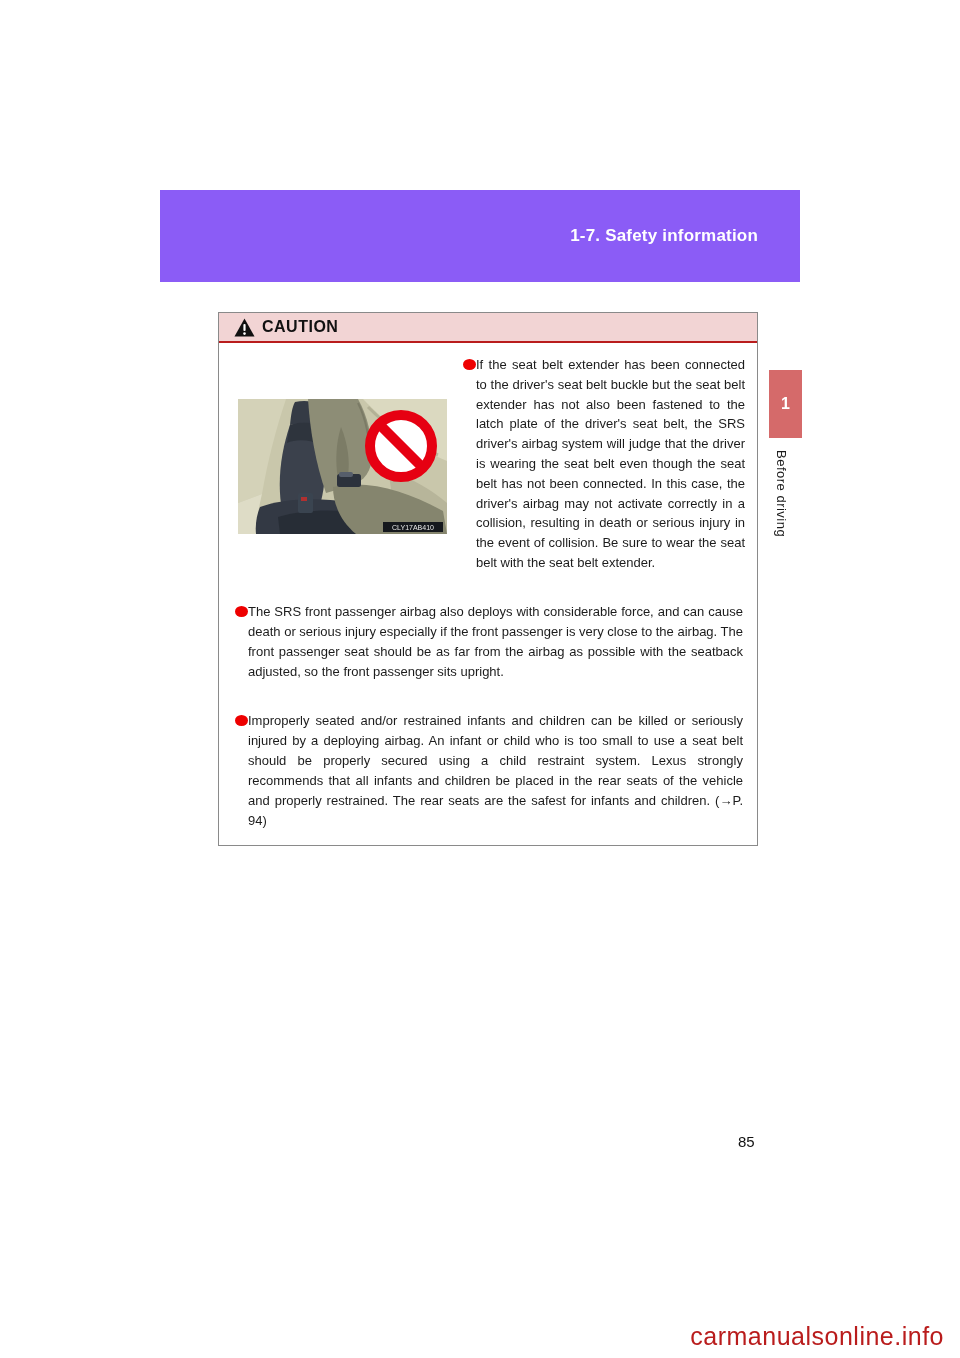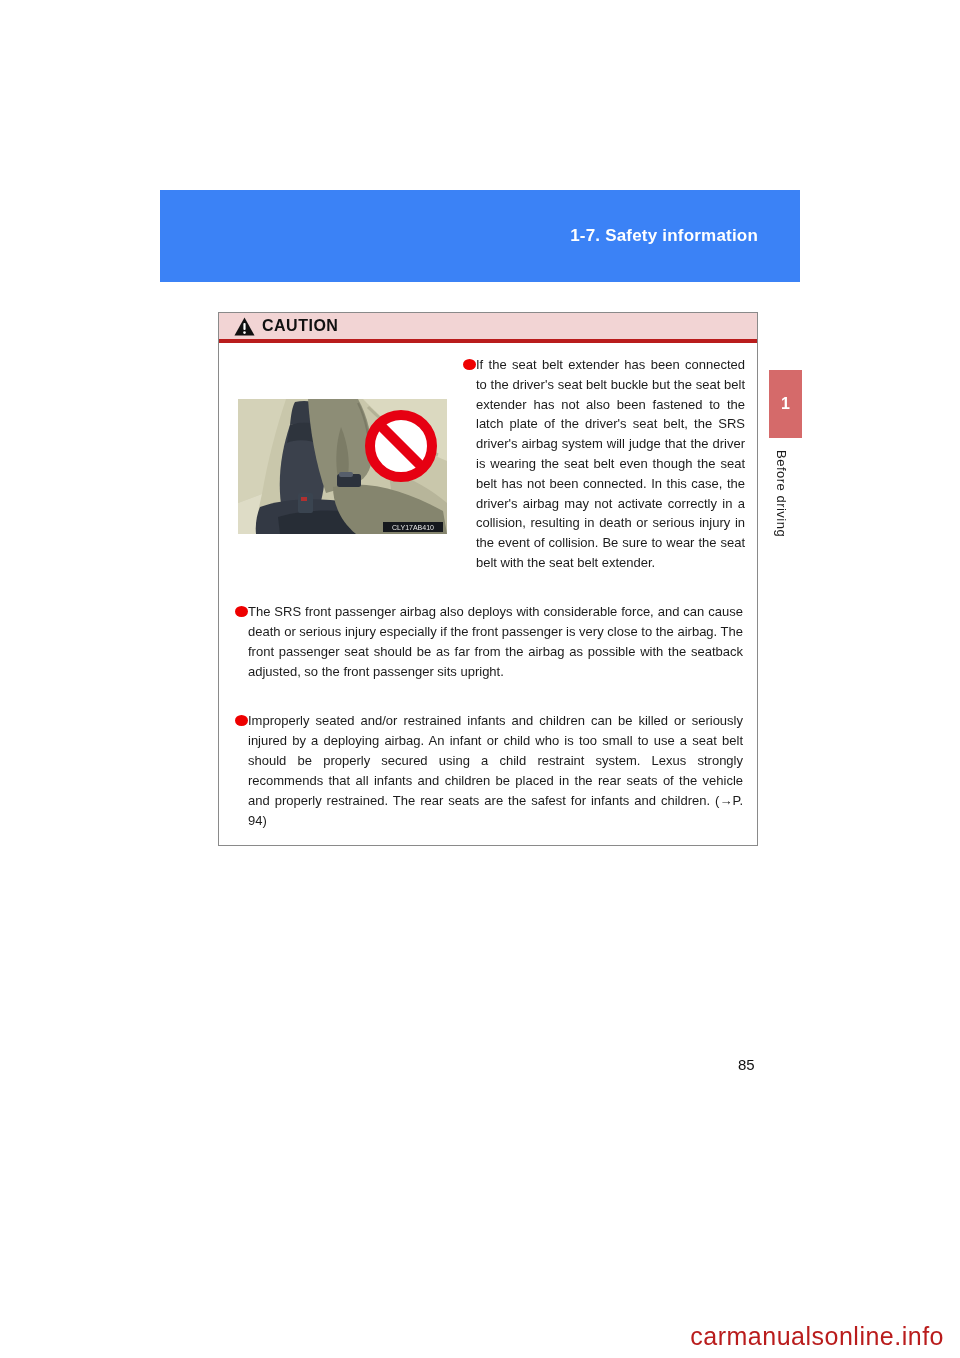--- a/index.html
+++ b/index.html
@@ -10,21 +10,21 @@
     font-family: "Liberation Sans", sans-serif;
     color: #1c1c1c;
     overflow: hidden;
   }
 
   
   .section-band {
     position: absolute;
     left: 160px; top: 190px;
     width: 640px; height: 92px;
-    background: #3b82f6;
+    background: #8b5cf6;
     display: flex;
     align-items: center;
     justify-content: flex-end;
     padding-right: 42px;
   }
   .section-band .band-title {
     color: #ffffff;
     font-size: 17px;
     font-weight: bold;
     letter-spacing: 0.2px;
@@ -60,21 +60,21 @@
     position: absolute;
     left: 218px; top: 312px;
     width: 540px;
     min-height: 533px;
     border: 1px solid #8a8a8a;
     background: #ffffff;
   }
   .caution-header {
     height: 30px;
     background: #f2d4d4;
-    border-bottom: 4px solid #b91c1c;
+    border-bottom: 2px solid #b91c1c;
     display: flex;
     align-items: center;
     padding-left: 15px;
   }
   .caution-header .warn-icon { margin-right: 7px; display: inline-flex; }
   .caution-header .caution-title {
     font-size: 16px;
     font-weight: bold;
     letter-spacing: 0.5px;
     color: #111111;
@@ -131,21 +131,21 @@
     color: #1c1c1c;
   }
   .bullet-col { margin-left: 16px; flex: 1; }
   .bullet-col .btext { line-height: 19.8px; }
 
   .bullet-full { margin-top: 29px; padding-right: 2px; }
 
   
   .page-number {
     position: absolute;
-    left: 738px; top: 1056px;
+    left: 738px; top: 1133px;
     font-size: 15px;
     color: #111111;
   }
 
   
   .watermark {
     position: absolute;
     right: 16px; top: 1322px;
     font-size: 25px;
     color: #b91c1c;

